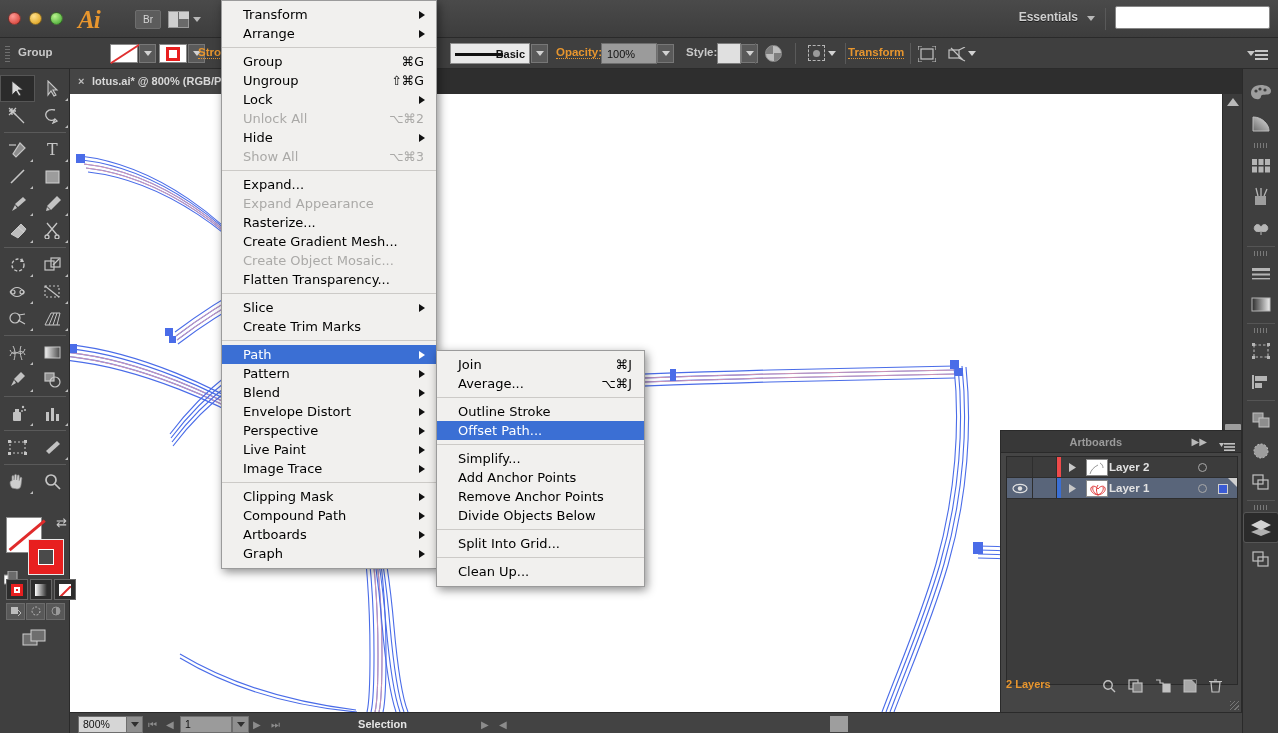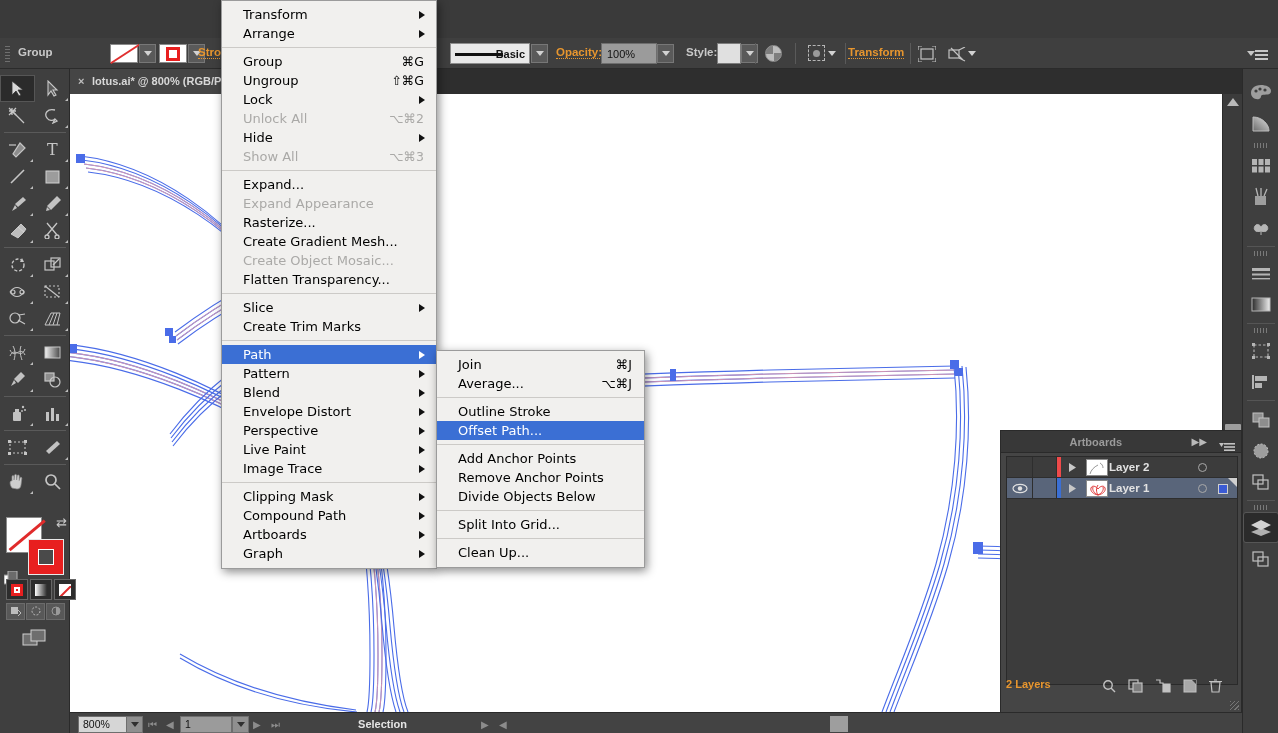--- a/index.html
+++ b/index.html
@@ -308,20 +308,37 @@
         <rect x="-2" y="250" width="9" height="9"></rect>
       </g>
     </svg>
   </div>
 
   <div class="vscroll">
     <div class="up"></div>
     <div class="vthumb"></div>
   </div>
 
+  <div class="appbar">
+    <div class="traffic">
+      <div class="tl tl-r"></div>
+      <div class="tl tl-y"></div>
+      <div class="tl tl-g"></div>
+    </div>
+    <div class="ai-logo">Ai</div>
+    <div class="br-btn">Br</div>
+    <div class="arr-btn">
+      <div class="arr-ico"></div>
+      <div class="cap"></div>
+    </div>
+    <div class="essentials">Essentials</div>
+    <div class="ess-cap"></div>
+    <div class="ess-div"></div>
+    <div class="searchbox"></div>
+  </div>
 
   <div class="ctrlbar">
     <div class="grip"></div>
     <div class="ctrl-label" style="left:18px">Group</div>
 
     <div class="sw-box sw-none" style="left:110px"></div>
     <div class="mini-cap" style="left:139px">
         <span></span>
       </div>
     <div class="sw-box sw-stroke" style="left:159px">
@@ -1008,20 +1025,21 @@
       <div class="mi"><span>Graph</span><span class="tri"></span></div>
     </div>
 
   <div class="menu sub" id="path-submenu">
       <div class="mi"><span>Join</span><span class="sc">⌘J</span></div>
       <div class="mi"><span>Average...</span><span class="sc">⌥⌘J</span></div>
       <div class="msep"></div>
       <div class="mi"><span>Outline Stroke</span></div>
       <div class="mi hl"><span>Offset Path...</span></div>
       <div class="msep"></div>
+      <div class="mi"><span>Simplify...</span></div>
       <div class="mi"><span>Add Anchor Points</span></div>
       <div class="mi"><span>Remove Anchor Points</span></div>
       <div class="mi"><span>Divide Objects Below</span></div>
       <div class="msep"></div>
       <div class="mi"><span>Split Into Grid...</span></div>
       <div class="msep"></div>
       <div class="mi"><span>Clean Up...</span></div>
     </div>
 
 </div>

